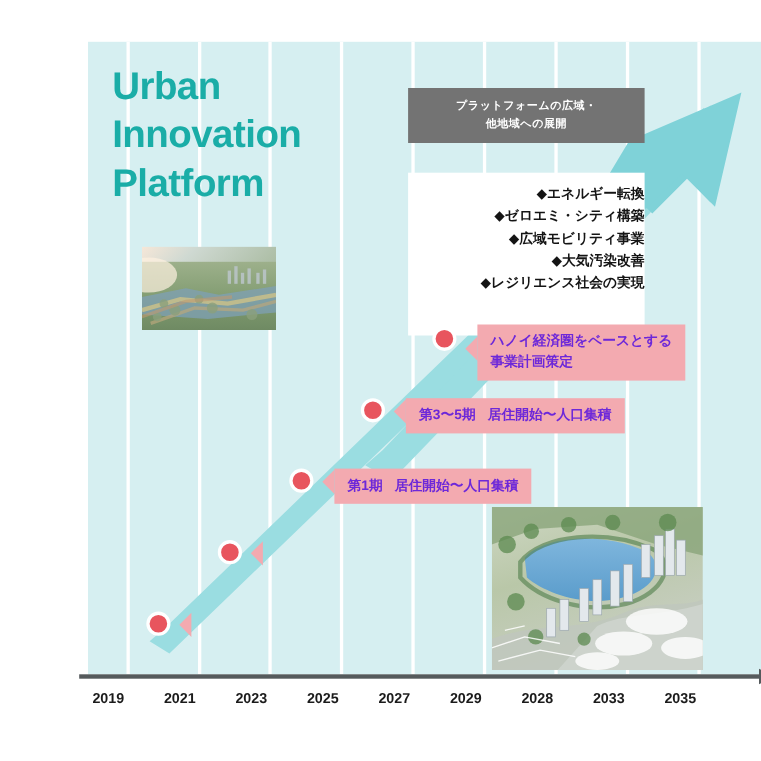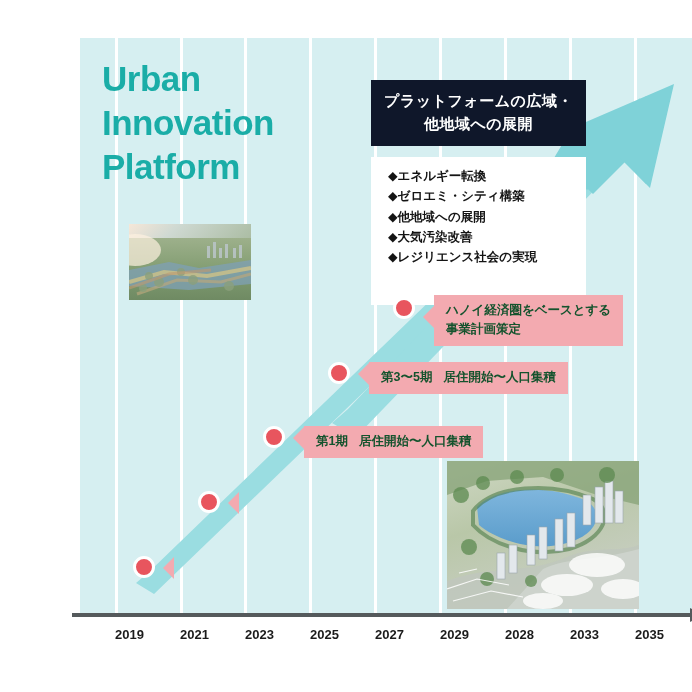--- a/index.html
+++ b/index.html
@@ -44,56 +44,57 @@
 
   
   .photo{position:absolute;overflow:hidden;}
   .photo svg{display:block;}
   .photo-aerial{left:97px;top:224px;width:122px;height:76px;}
   .photo-lake{left:415px;top:461px;width:192px;height:148px;}
 
   
   .callout-head{
     position:absolute;left:339px;top:80px;width:215px;
-    background:#0f172a;
+    background:#737373;
     color:#ffffff;
     text-align:center;
-    font-size:15px;
+    font-size:10px;
     font-weight:bold;
     line-height:1.55;
     padding:9px 6px 10px 6px;
     box-sizing:border-box;
     letter-spacing:0.5px;
   }
   .callout-body{
     position:absolute;left:339px;top:157px;width:215px;height:148px;
     background:#ffffff;
     box-sizing:border-box;
     padding:9px 0 0 17px;
+    text-align:right;
   }
   .callout-body .bullet{
     font-size:12.5px;
     color:#141414;
     font-weight:bold;
     line-height:1.62;
     white-space:nowrap;
   }
 
   
   .dot{
     position:absolute;
     width:22px;height:22px;border-radius:50%;
     background:#e8555e;
     border:3px solid #ffffff;
     box-sizing:border-box;
   }
   .ms-label{
     position:absolute;
     background:#f3aab0;
-    color:#14532d;
+    color:#6d28d9;
     font-weight:bold;
     font-size:12.5px;
     line-height:1.5;
     padding:6px 12px 7px 12px;
     box-sizing:border-box;
     white-space:nowrap;
   }
   .ms-label .ph{margin-right:11px;}
   .ms-arrow{
     position:absolute;
@@ -111,21 +112,21 @@
   .axis-head{
     position:absolute;left:658px;top:608px;
     width:0;height:0;
     border-top:7px solid transparent;
     border-bottom:7px solid transparent;
     border-left:14px solid #555a5c;
   }
   .year{
     position:absolute;top:627px;
     font-size:13px;font-weight:bold;color:#1b1b1b;
-    text-align:right;width:60px;
+    text-align:left;width:60px;
   }
 </style>
 </head>
 <body>
 
 <div class="stage">
 
   <div class="panel"></div>
 
   <div class="gridline" style="left:83px"></div>
@@ -253,21 +254,21 @@
   </div>
 
   <div class="callout-head">
     <div>プラットフォームの広域・</div>
     <div>他地域への展開</div>
   </div>
 
   <div class="callout-body">
     <div class="bullet">◆エネルギー転換</div>
     <div class="bullet">◆ゼロエミ・シティ構築</div>
-    <div class="bullet">◆他地域への展開</div>
+    <div class="bullet">◆広域モビリティ事業</div>
     <div class="bullet">◆大気汚染改善</div>
     <div class="bullet">◆レジリエンス社会の実現</div>
   </div>
 
   <div class="dot" style="left:361px;top:297px"></div>
   <div class="ms-arrow" style="left:391px;top:306px"></div>
   <div class="ms-label" style="left:402px;top:295px">
     <div>ハノイ経済圏をベースとする</div>
     <div>事業計画策定</div>
   </div>

